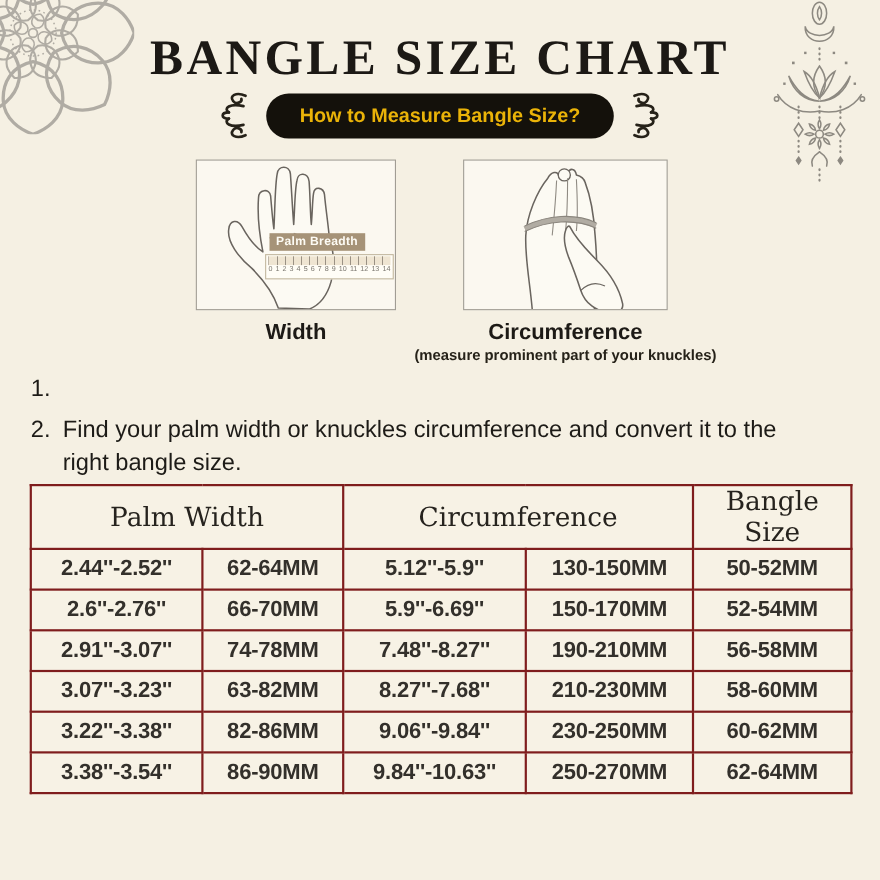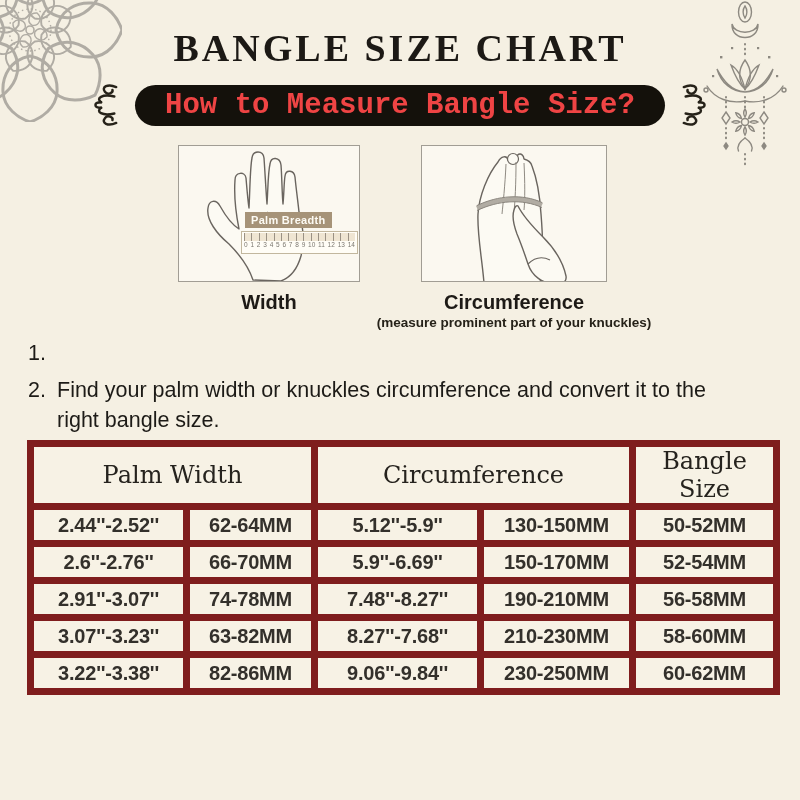--- a/index.html
+++ b/index.html
@@ -15,42 +15,42 @@
   
   .mandala { position: absolute; left: -62px; top: -62px; width: 184px; height: 184px; }
   .lotus   { position: absolute; left: 688px; top: 0; width: 114px; height: 180px; }
 
   
   .title {
     position: absolute; top: 26px; left: 0; width: 100%;
     text-align: center;
     font-family: "Liberation Serif", serif;
     font-weight: 700;
-    font-size: 38px;
+    font-size: 45px;
     letter-spacing: 3px;
     color: #1c1915;
     white-space: nowrap;
   }
 
   
   .badge-row {
     position: absolute; top: 82px; left: 0; width: 100%;
     display: flex; justify-content: center; align-items: center; gap: 15px;
   }
   .flourish { width: 34px; height: 46px; }
   .flourish.right { transform: scaleX(-1); }
   .pill {
     background: #14110b;
-    color: #ef4444;
+    color: #eab308;
     height: 41px; line-height: 41px;
     padding: 0 30px;
     border-radius: 21px;
-    font-family: Liberation Mono, monospace;
+    font-family: Liberation Sans, sans-serif;
     font-weight: 700;
-    font-size: 29px;
+    font-size: 18px;
     white-space: nowrap;
   }
 
   
   .illu { position: absolute; top: 145px; }
   .illu.left  { left: 178px; width: 182px; }
   .illu.right { left: 421px; width: 186px; }
   .illu-box {
     position: relative;
     width: 100%; height: 137px;
@@ -105,21 +105,21 @@
 
   
   .size-table-wrap { position: absolute; left: 27px; top: 440px; width: 746px; }
   table {
     width: 100%;
     border-collapse: collapse;
     table-layout: fixed;
     background: #f7f2e5;
   }
   th, td {
-    border: 7px solid #7f1d1d;
+    border: 2px solid #7f1d1d;
     text-align: center;
     vertical-align: middle;
   }
   th {
     height: 46px;
     font-family: "DejaVu Serif", serif;
     font-weight: 500;
     font-size: 24px;
     color: #26231e;
   }
@@ -366,16 +366,23 @@
         </tr>
 
         <tr>
           <td>3.22''-3.38''</td>
           <td>82-86MM</td>
           <td>9.06''-9.84''</td>
           <td>230-250MM</td>
           <td>60-62MM</td>
         </tr>
 
+        <tr>
+          <td>3.38''-3.54''</td>
+          <td>86-90MM</td>
+          <td>9.84''-10.63''</td>
+          <td>250-270MM</td>
+          <td>62-64MM</td>
+        </tr>
 
       </tbody>
   </table>
 </div>
 
 </body></html>

